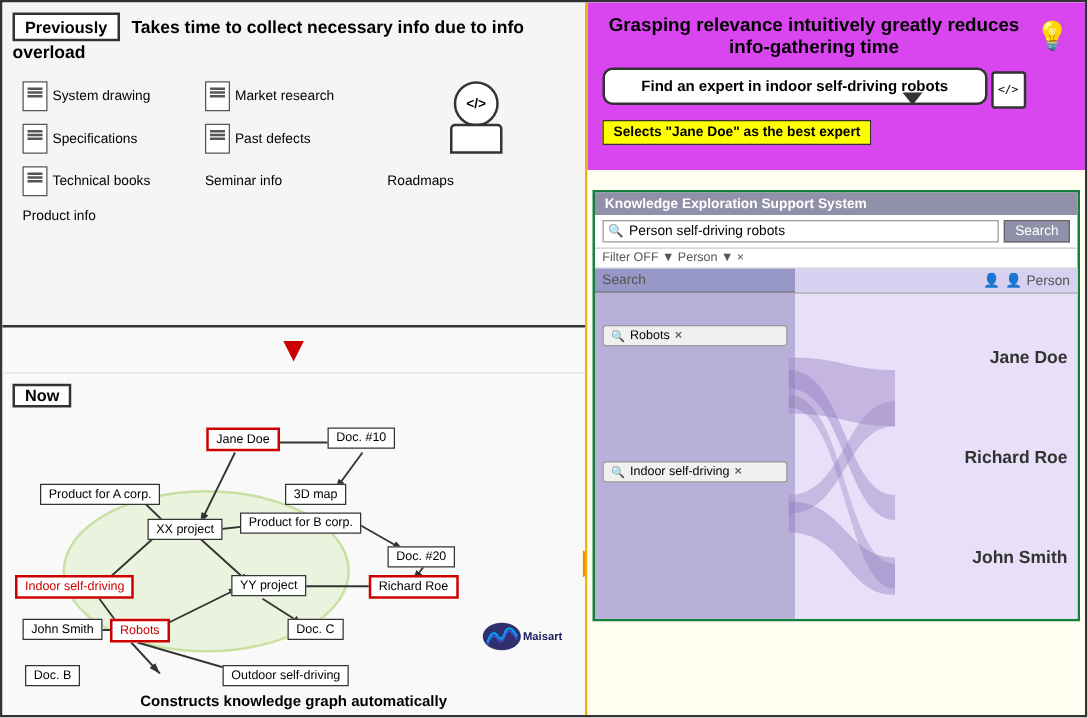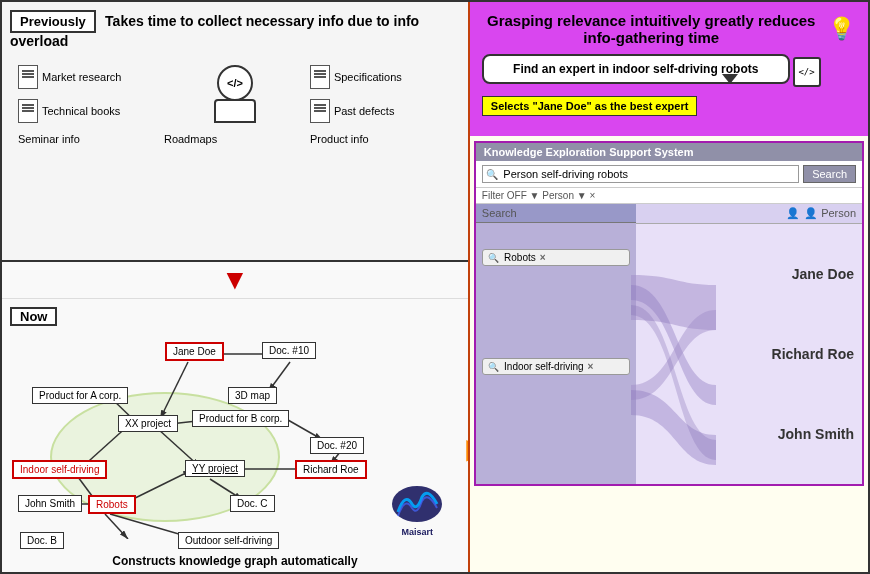--- a/index.html
+++ b/index.html
@@ -19,21 +19,21 @@
       height: 574px;
       border: 2px solid #333;
     }
 
     
     .left-panel {
       width: 470px;
       height: 100%;
       display: flex;
       flex-direction: column;
-      border-right: 2px solid #c2410c;
+      border-right: 2px solid #eab308;
     }
 
     
     .top-left {
       border-bottom: 2px solid #333;
       padding: 8px;
       background: #f5f5f5;
       min-height: 260px;
       position: relative;
     }
@@ -224,23 +224,23 @@
       border: 1.5px solid #333;
       padding: 3px 8px;
       font-weight: bold;
       font-size: 11px;
       margin-bottom: 6px;
       display: inline-block;
     }
 
     
     .knowledge-system {
-      border: 2px solid #a21caf;
-      background: #fff;
-      margin: 5px 4px;
+      border: 2px solid #15803d;
+      background: #fff;
+      margin: 16px 4px;
     }
 
     .ks-header {
       background: #9090a8;
       color: #fff;
       padding: 3px 8px;
       font-size: 11px;
       font-weight: bold;
     }
 
@@ -372,44 +372,48 @@
   <div class="left-panel">
 
     <div class="top-left">
       <div class="top-left-header">
         <span class="previously-badge">Previously</span>
         <span class="top-left-title">Takes time to collect necessary info due to info overload</span>
       </div>
 
       <div style="position:relative; display:grid; grid-template-columns: 1fr 1fr 1fr; gap:10px 4px; padding: 4px 8px;">
 
+        <div class="info-item">
+          <div class="doc-icon"></div>
+          <span>System drawing</span>
+        </div>
 
         <div class="info-item">
           <div class="doc-icon"></div>
           <span>Market research</span>
         </div>
 
         <div style="display:flex; align-items:center; justify-content:center; grid-row: span 2;">
           <div style="text-align:center;">
             <div style="width:36px; height:36px; border:2.5px solid #333; border-radius:50%; display:flex; align-items:center; justify-content:center; font-size:11px; font-weight:bold; background:#fff; margin: 0 auto;">&lt;/&gt;</div>
             <div style="width:42px; height:24px; border:2.5px solid #333; border-radius:4px 4px 0 0; background:#fff; margin: -2px auto 0;"></div>
           </div>
         </div>
         <div class="info-item">
           <div class="doc-icon"></div>
           <span>Specifications</span>
         </div>
 
         <div class="info-item">
           <div class="doc-icon"></div>
+          <span>Past defects</span>
+        </div>
+        <div class="info-item">
+          <div class="doc-icon"></div>
           <span>Technical books</span>
-        </div>
-        <div class="info-item">
-          <div class="doc-icon"></div>
-          <span>Past defects</span>
         </div>
 
         <div class="info-item">
           <span>Seminar info</span>
         </div>
         <div class="info-item">
           <span>Roadmaps</span>
         </div>
         <div class="info-item">
           <span>Product info</span>
@@ -472,30 +476,30 @@
         </svg>
 
         <div class="node node-highlight" style="left:155px; top:10px;">Jane Doe</div>
         <div class="node" style="left:252px; top:10px;">Doc. #10</div>
         <div class="node" style="left:22px; top:55px;text-align:right;">Product for A corp.</div>
         <div class="node" style="left:218px; top:55px;">3D map</div>
         <div class="node" style="left:182px; top:78px;">Product for B corp.</div>
         <div class="node" style="left:108px; top:83px;">XX project</div>
         <div class="node" style="left:300px; top:105px;">Doc. #20</div>
         <div class="node node-red" style="left:2px; top:128px;">Indoor self-driving</div>
-        <div class="node" style="left:175px; top:128px;text-decoration:underline;">YY project</div>
+        <div class="node" style="left:175px; top:128px;">YY project</div>
         <div class="node node-highlight" style="left:285px; top:128px;">Richard Roe</div>
         <div class="node" style="left:8px; top:163px;">John Smith</div>
         <div class="node node-red" style="left:78px; top:163px;">Robots</div>
         <div class="node" style="left:220px; top:163px;">Doc. C</div>
         <div class="node" style="left:10px; top:200px;">Doc. B</div>
         <div class="node" style="left:95px; top:200px;margin-top:44px;">Fig. P</div>
         <div class="node" style="left:168px; top:200px;">Outdoor self-driving</div>
 
-        <div style="position:absolute; bottom:0; right:10px; width:65px; height:60px; display:flex; flex-direction:column; align-items:center; justify-content:center;text-align:right;">
+        <div style="position:absolute; bottom:0; right:10px; width:65px; height:60px; display:flex; flex-direction:row; align-items:center; justify-content:center;text-align:right;">
           <svg width="55" height="45" viewBox="0 0 55 45">
             <ellipse cx="27" cy="22" rx="25" ry="18" fill="#1a1a5e" opacity="0.9"></ellipse>
 
             <path d="M8 30 Q15 10 22 22 Q27 30 32 15 Q38 5 47 22" stroke="#00aaff" stroke-width="3" fill="none" opacity="0.9"></path>
             <path d="M8 34 Q15 14 22 26 Q27 34 32 19 Q38 9 47 26" stroke="#4466ff" stroke-width="2" fill="none" opacity="0.7"></path>
           </svg>
           <span style="font-size:9px; font-weight:bold; color:#1a1a5e;">Maisart</span>
         </div>
 
         <div style="position:absolute; right:-28px; top:100px; font-size:28px; color:#ff8800; z-index:20;">▶</div>

